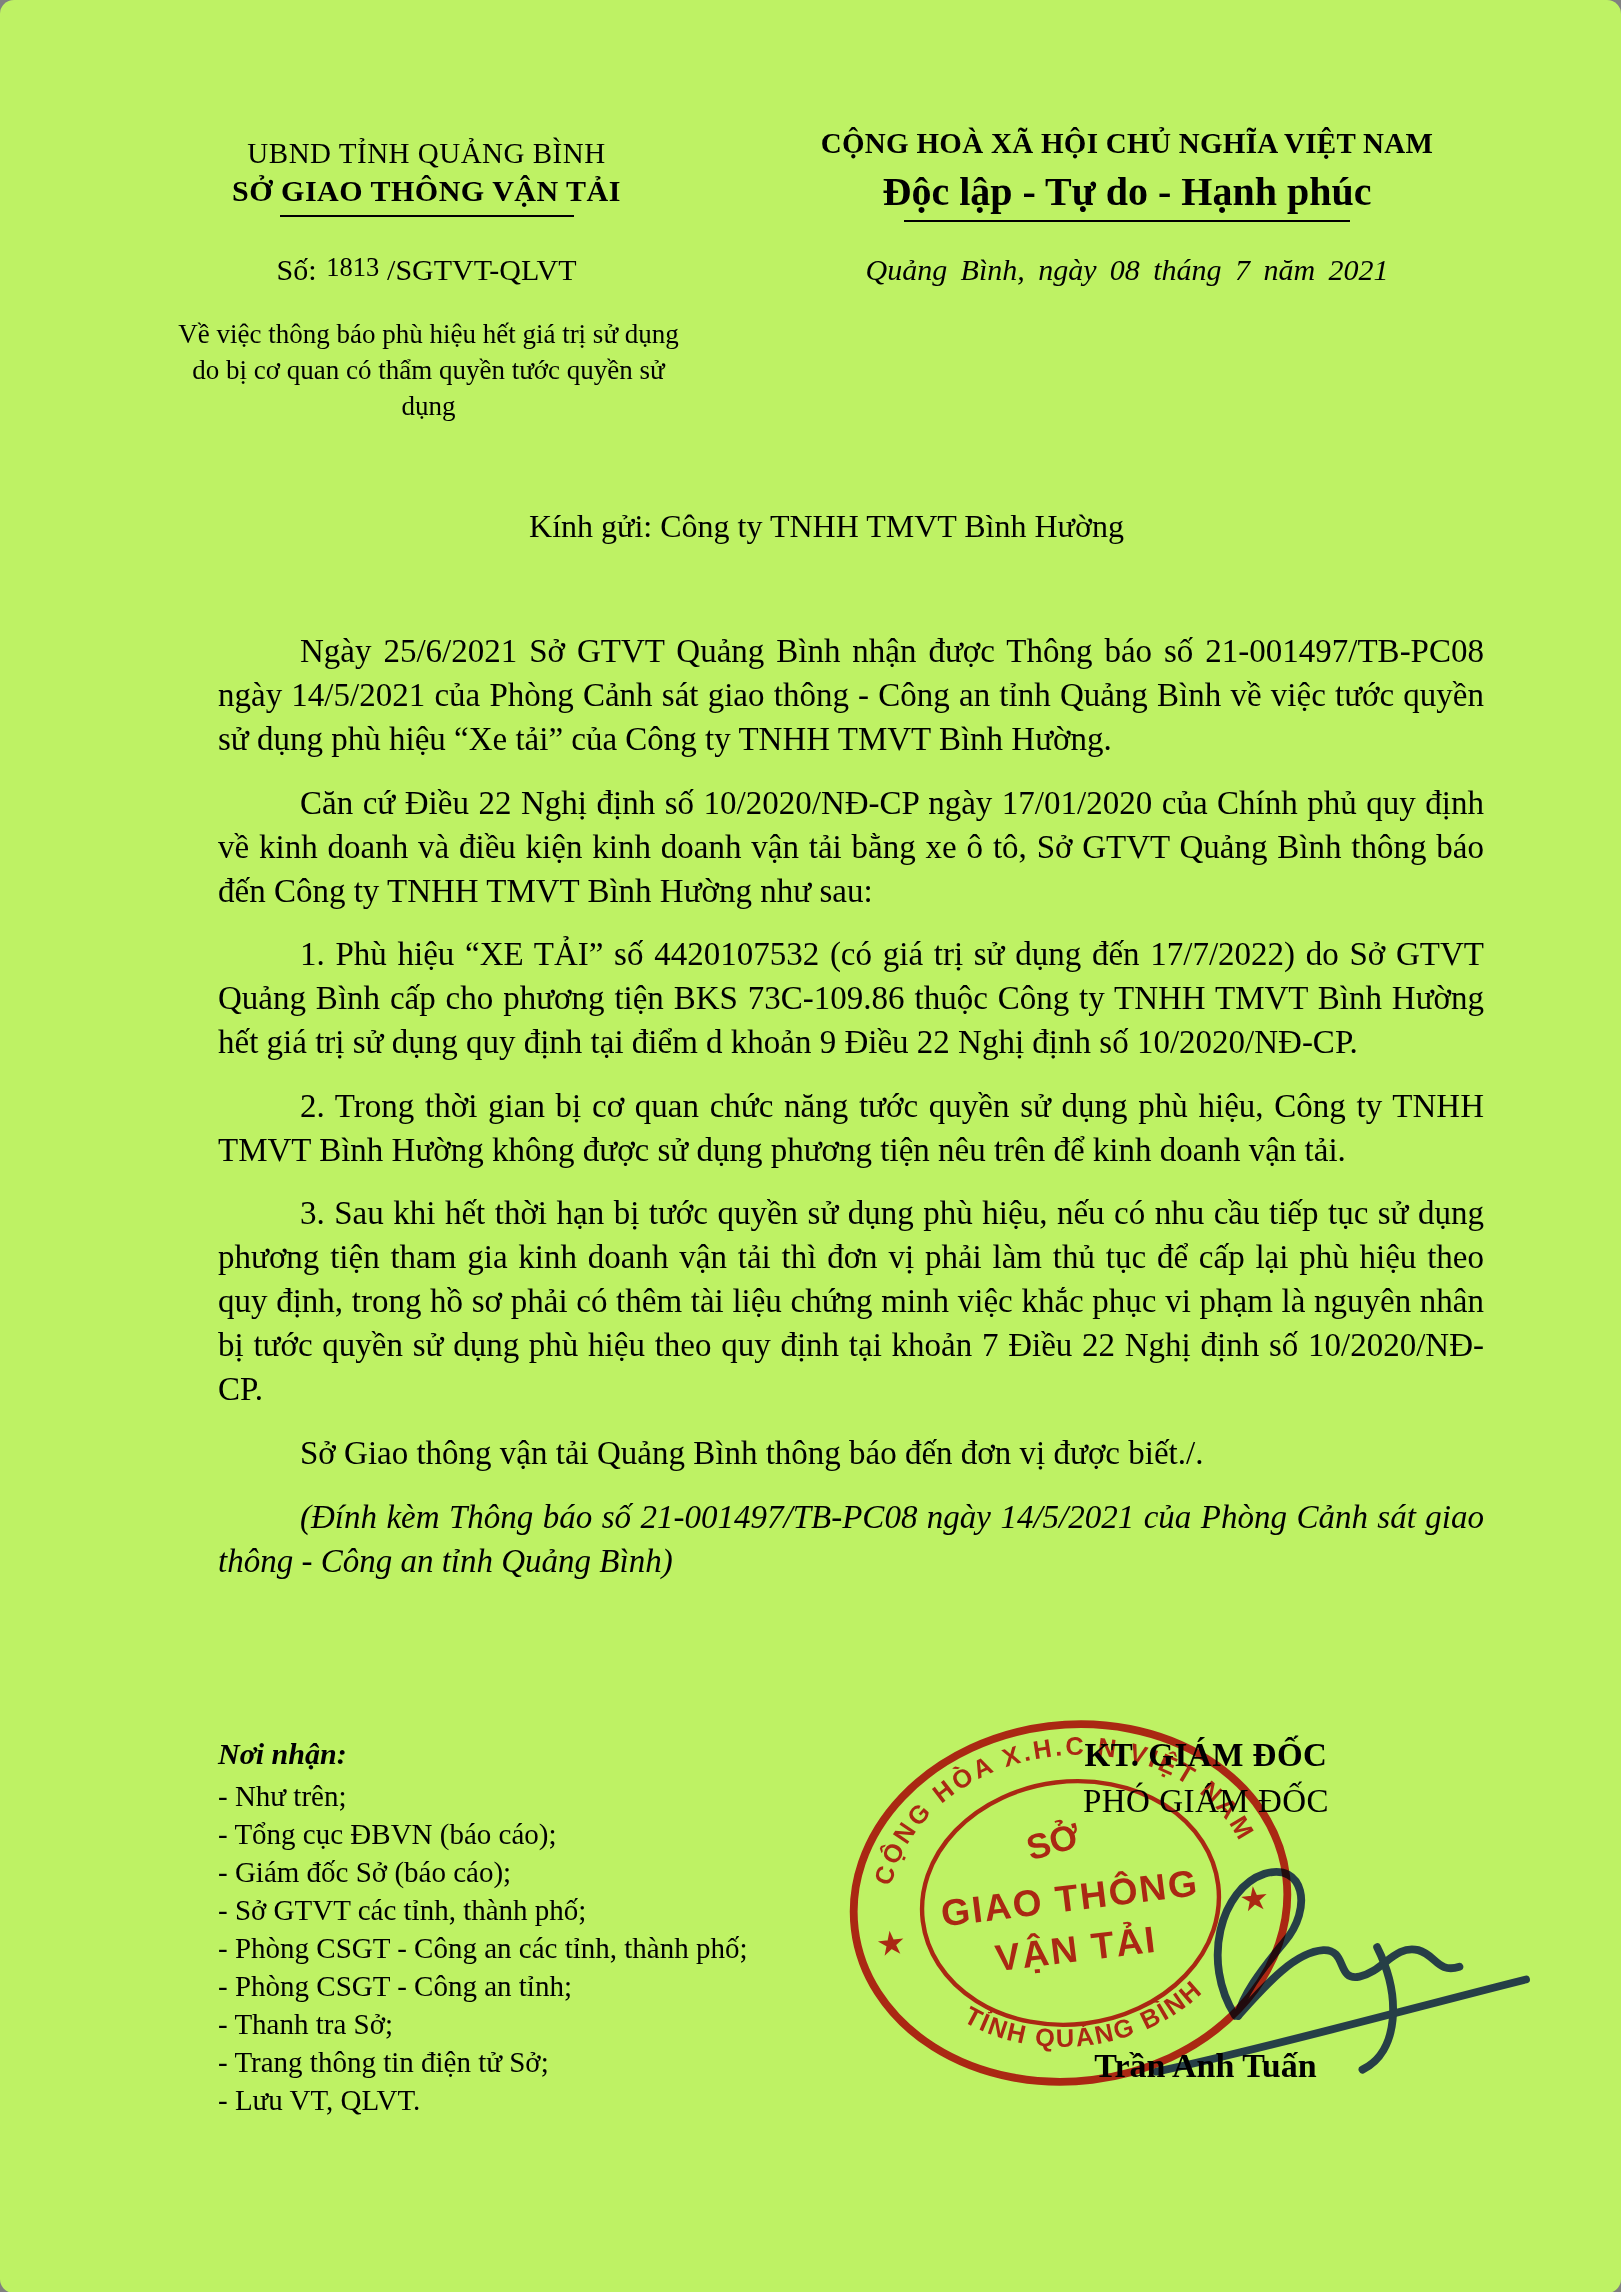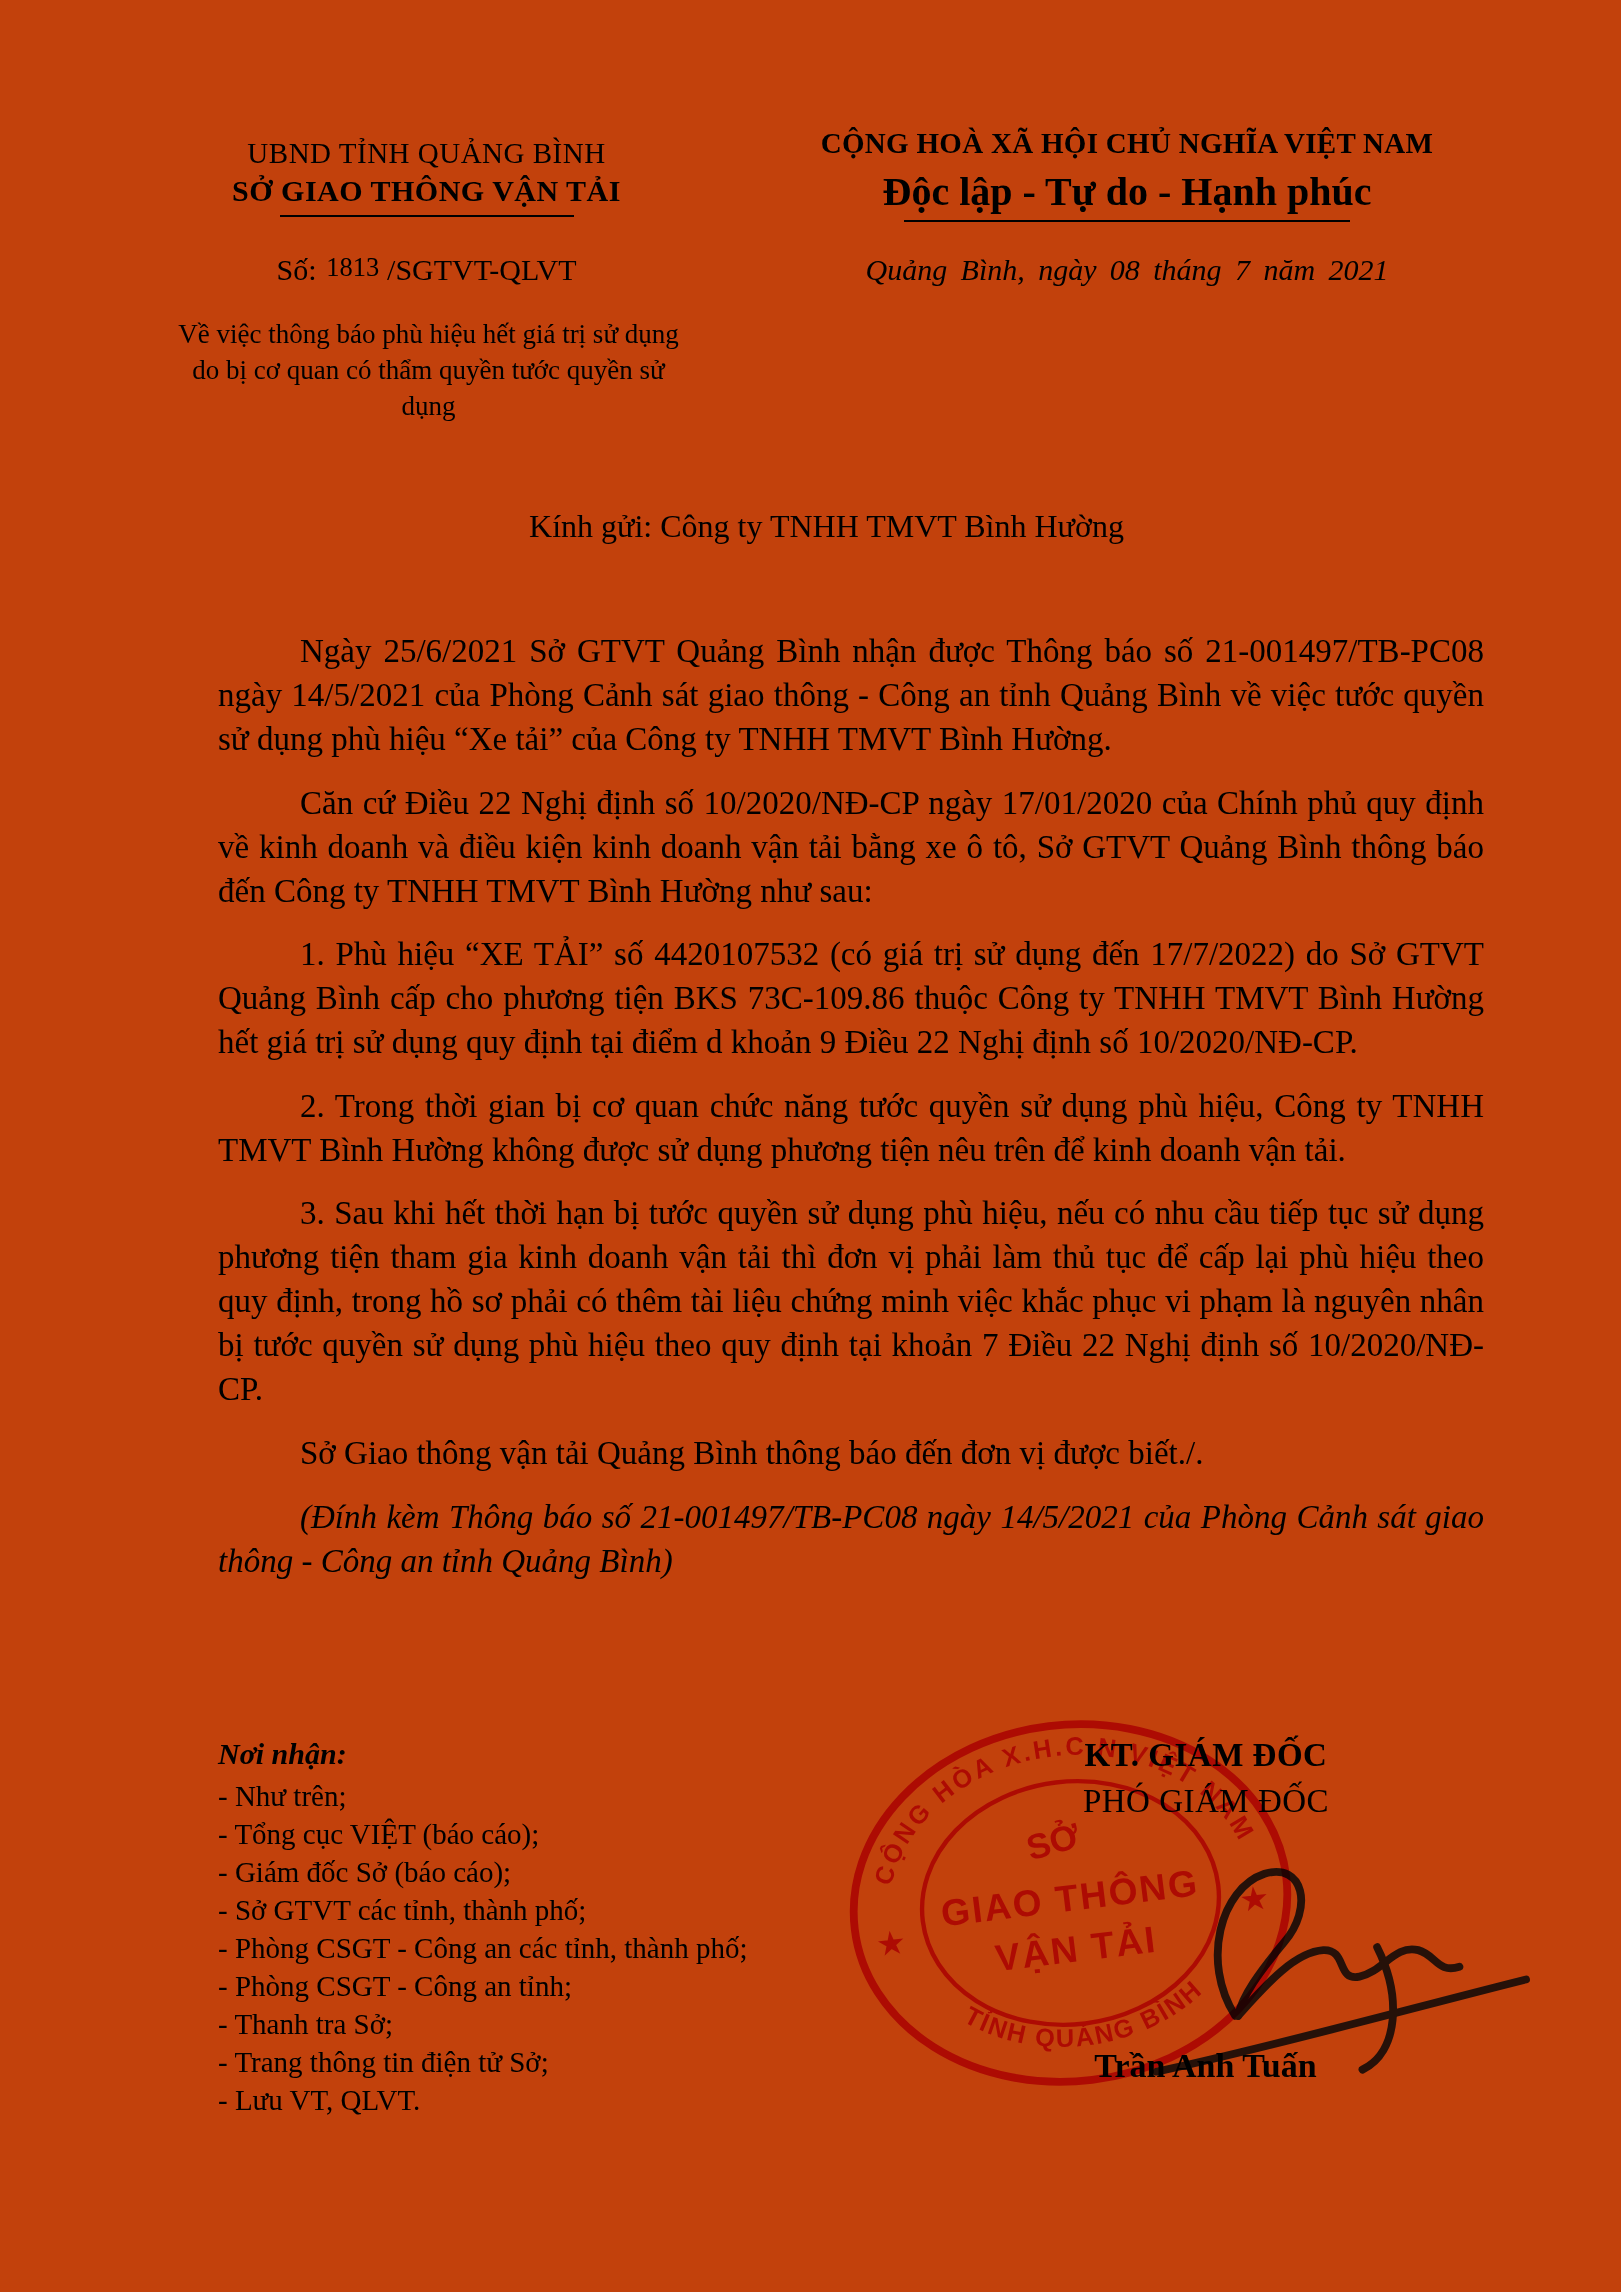--- a/index.html
+++ b/index.html
@@ -1,22 +1,23 @@
 <!DOCTYPE html>
 <html><head>
 <meta charset="utf-8">
 <style>
   html,body{margin:0;padding:0;background:#808080;}
   #page{
     position:relative;
     width:1621px;height:2293px;
-    background:#c2410c;
+    background:#bef264;
     font-family:"Liberation Serif", serif;
     color:#000;
     overflow:hidden;
+    border-radius:14px;
   }
   .abs{position:absolute;}
   
   #header-left{left:162px;top:137px;width:529px;text-align:center;}
   #issuer-parent{font-size:29px;letter-spacing:0.5px;}
   #issuer-name{font-size:30px;font-weight:bold;margin-top:3.9px;letter-spacing:0.5px;}
   #issuer-rule{width:294px;height:0;border-top:2.9px solid #000;margin:6.9px auto 0 auto;}
   #doc-number-line{left:162px;top:253px;width:529px;text-align:center;font-size:30px;}
   #doc-number-line .num{font-size:26.5px;position:relative;top:-3.9px;margin:0 7.8px 0 9.8px;}
   #doc-subject{left:176px;top:316px;width:505px;text-align:center;font-size:27px;line-height:36px;}
@@ -83,21 +84,21 @@
     <p>2. Trong thời gian bị cơ quan chức năng tước quyền sử dụng phù hiệu, Công ty TNHH TMVT Bình Hường không được sử dụng phương tiện nêu trên để kinh doanh vận tải.</p>
     <p>3. Sau khi hết thời hạn bị tước quyền sử dụng phù hiệu, nếu có nhu cầu tiếp tục sử dụng phương tiện tham gia kinh doanh vận tải thì đơn vị phải làm thủ tục để cấp lại phù hiệu theo quy định, trong hồ sơ phải có thêm tài liệu chứng minh việc khắc phục vi phạm là nguyên nhân bị tước quyền sử dụng phù hiệu theo quy định tại khoản 7 Điều 22 Nghị định số 10/2020/NĐ-CP.</p>
     <p>Sở Giao thông vận tải Quảng Bình thông báo đến đơn vị được biết./.</p>
     <p class="attach">(Đính kèm Thông báo số 21-001497/TB-PC08 ngày 14/5/2021 của Phòng Cảnh sát giao thông - Công an tỉnh Quảng Bình)</p>
   </div>
 
   <div class="abs" id="recipients-block">
     <div id="recipients-title">Nơi nhận:</div>
     <ul id="recipients-list">
       <li>- Như trên;</li>
-      <li>- Tổng cục VIỆT (báo cáo);</li>
+      <li>- Tổng cục ĐBVN (báo cáo);</li>
       <li>- Giám đốc Sở (báo cáo);</li>
       <li>- Sở GTVT các tỉnh, thành phố;</li>
       <li>- Phòng CSGT - Công an các tỉnh, thành phố;</li>
       <li>- Phòng CSGT - Công an tỉnh;</li>
       <li>- Thanh tra Sở;</li>
       <li>- Trang thông tin điện tử Sở;</li>
       <li>- Lưu VT, QLVT.</li>
     </ul>
   </div>
 

